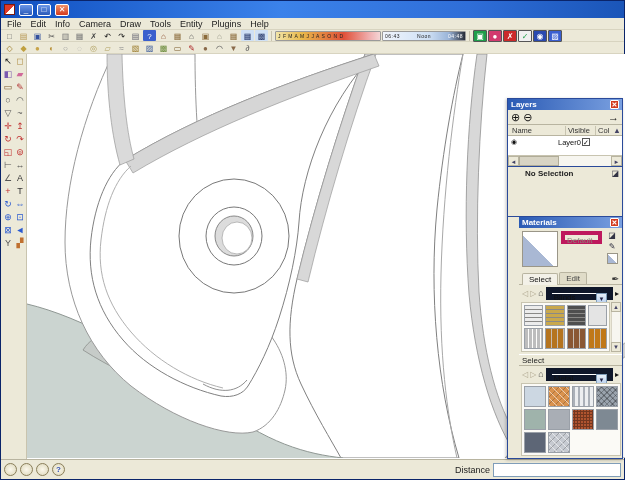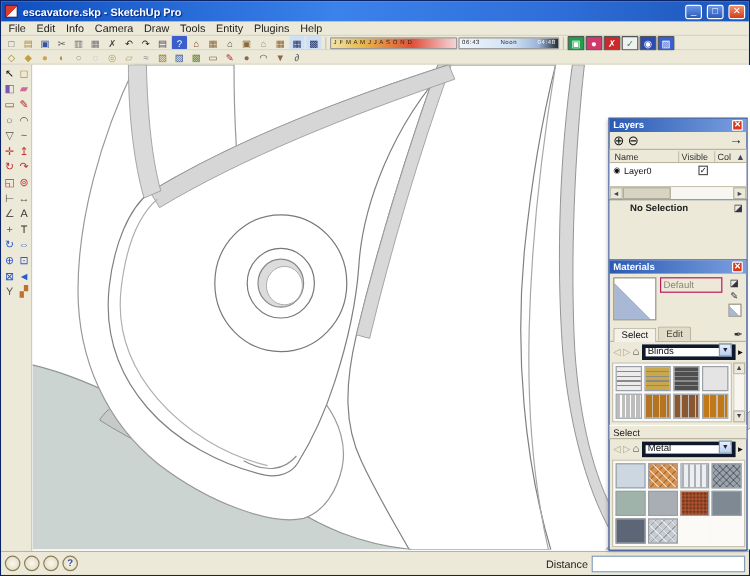--- a/index.html
+++ b/index.html
@@ -46,46 +46,46 @@
   .lyr-tools .spring{flex:1;}
   .lyr-head{height:12px;display:flex;align-items:center;font-size:7.5px;color:#333;border-top:1px solid #b8b4a0;border-bottom:1px solid #b8b4a0;background:#ece9d8;}
   .lyr-head .c1{flex:1;padding-left:4px;border-right:1px solid #c8c4b0;}
   .lyr-head .c2{width:30px;padding-left:2px;border-right:1px solid #c8c4b0;}
   .lyr-head .c3{width:16px;padding-left:2px;}
   .lyr-head .c4{width:10px;text-align:center;color:#446;}
   .lyr-rows{background:#fff;flex:1;}
   .lyr-row{height:12px;display:flex;align-items:center;font-size:7.5px;color:#111;}
   .lyr-row.selected{background:#2f62c4;color:#fff;}
   .lyr-row .rad{width:12px;text-align:center;font-size:7px;}
-  .lyr-row .nm{flex:1;}
+  .lyr-row .nm{flex:1;margin-left:38px;}
   .chk{width:8px;height:8px;background:#fff;border:1px solid #555;font-size:7px;line-height:7px;text-align:center;color:#111;margin-right:22px;}
   .lyr-row .dn{width:10px;font-size:6px;color:#446;text-align:center;}
   .hscroll{height:11px;display:flex;align-items:center;background:#f1efe6;border-top:1px solid #c8c4b0;font-size:6px;color:#446;}
   .hscroll .btn{width:11px;height:10px;text-align:center;line-height:10px;background:#ece9d8;border:1px solid #b8b4a0;}
   .hscroll .track{flex:1;height:10px;background:#f7f6f0;}
   .hscroll .thumb{width:40px;height:10px;background:#d8d4c4;border:1px solid #b0ac98;}
   
   .ei-body{flex:1;background:#ece9d8;padding:2px 17px;position:relative;}
   .ei-msg{font-size:8px;font-weight:bold;color:#222;}
   .ei-ico{position:absolute;top:2px;right:3px;font-size:8px;color:#334;}
   
   .mat-prev{height:44px;display:flex;padding:3px;gap:3px;}
   .thumb{width:36px;height:36px;border:1px solid #9a9688;background:linear-gradient(225deg,#fff 55%,#a9b8d4 55%);}
   .mat-mid{flex:1;display:flex;flex-direction:column;gap:2px;}
-  .deffield{height:13px;border:1px solid #be185d;background:#ece9d8;color:#8a867a;font-size:8px;padding:1px 2px;}
+  .deffield{height:13px;border:4px solid #be185d;background:#ece9d8;color:#8a867a;font-size:8px;padding:1px 2px;}
   .mat-icons{width:14px;display:flex;flex-direction:column;align-items:center;gap:2px;font-size:8px;color:#334;}
   .minithumb{width:11px;height:11px;border:1px solid #9a9688;background:linear-gradient(225deg,#fff 55%,#a9b8d4 55%);}
   .tabs{height:13px;display:flex;align-items:flex-end;padding:0 3px;border-bottom:1px solid #b8b4a0;gap:1px;}
   .tab{font-size:8px;padding:1px 6px;border:1px solid #b8b4a0;border-bottom:none;background:#e0dcc8;color:#444;border-radius:2px 2px 0 0;}
   .tab.active{background:#f3f1e8;color:#111;position:relative;top:1px;}
   .tabs .dropper{margin-left:auto;font-size:9px;color:#333;}
   .nav{height:16px;display:flex;align-items:center;gap:2px;padding:0 3px;}
   .nav .arrow{font-size:8px;color:#b0a890;}
   .nav .home{font-size:9px;color:#333;}
-  .combo{flex:1;height:13px;border:3px solid #0f172a;background:#fff;display:flex;align-items:flex-end;font-size:8px;color:#111;padding-left:2px;}
+  .combo{flex:1;height:13px;border:6px solid #0f172a;background:#fff;display:flex;align-items:flex-start;font-size:8px;color:#111;padding-left:2px;}
   .combo .dd{margin-left:auto;width:11px;height:11px;background:linear-gradient(#e8f0fa,#b8d0ee);border:1px solid #7f9db9;font-size:6px;line-height:10px;text-align:center;color:#224;}
   .nav .detail{font-size:8px;color:#111;}
   .swgrid-wrap{display:flex;padding:1px 1px 2px 2px;}
   .swgrid{flex:1;display:grid;grid-template-columns:repeat(4,1fr);gap:2px;background:#fbfaf6;border:1px solid #c8c4b0;padding:2px;}
   .swatch{height:21px;border:1px solid #9aa0a8;}
   .vscroll{width:10px;display:flex;flex-direction:column;font-size:6px;color:#446;margin-left:1px;}
   .vscroll .btn{height:10px;text-align:center;line-height:9px;background:#ece9d8;border:1px solid #b8b4a0;}
   .vscroll .track{flex:1;background:#f7f6f0;border:1px solid #d8d4c4;border-width:0 1px;}
   .subhead{height:12px;background:#ece9d8;border-top:1px solid #fff;border-bottom:1px solid #b8b4a0;font-size:8px;color:#222;display:flex;align-items:center;padding:0 3px;}
   
@@ -107,21 +107,20 @@
   .dist-label{font-size:9px;color:#222;text-align:center;}
   .dist-input{width:128px;height:14px;border:1px solid #7f9db9;background:#fff;font-size:9px;padding:0 2px;font-family:"Liberation Sans",sans-serif;}
 </style>
 </head>
 <body>
 
 <div class="window">
 
   <div class="titlebar">
     <div class="app-ico"></div>
-    <div class="t">escavatore.skp - SketchUp Pro</div>
     <div class="winbtn">_</div>
     <div class="winbtn">□</div>
     <div class="winbtn close">✕</div>
   </div>
 
   <div class="menubar">
 
   <div class="menu-item">File</div>
       <div class="menu-item">Edit</div>
       <div class="menu-item">Info</div>
@@ -303,21 +302,21 @@
         </div>
       </div>
 
       <div class="panel" style="height:54px;">
         <div class="ei-body">
           <div class="ei-msg">No Selection</div>
           <div class="ei-ico">◪</div>
         </div>
       </div>
 
-      <div class="panel" style="flex:1;border-bottom:none;">
+      <div class="panel" style="flex:1;border-bottom:none;margin-left:11px;">
         <div class="ptitle">
           <span>Materials</span>
           <div class="pclose">✕</div>
         </div>
         <div class="mat-prev">
           <div class="thumb"></div>
           <div class="mat-mid">
             <div class="deffield">Default</div>
           </div>
           <div class="mat-icons">

